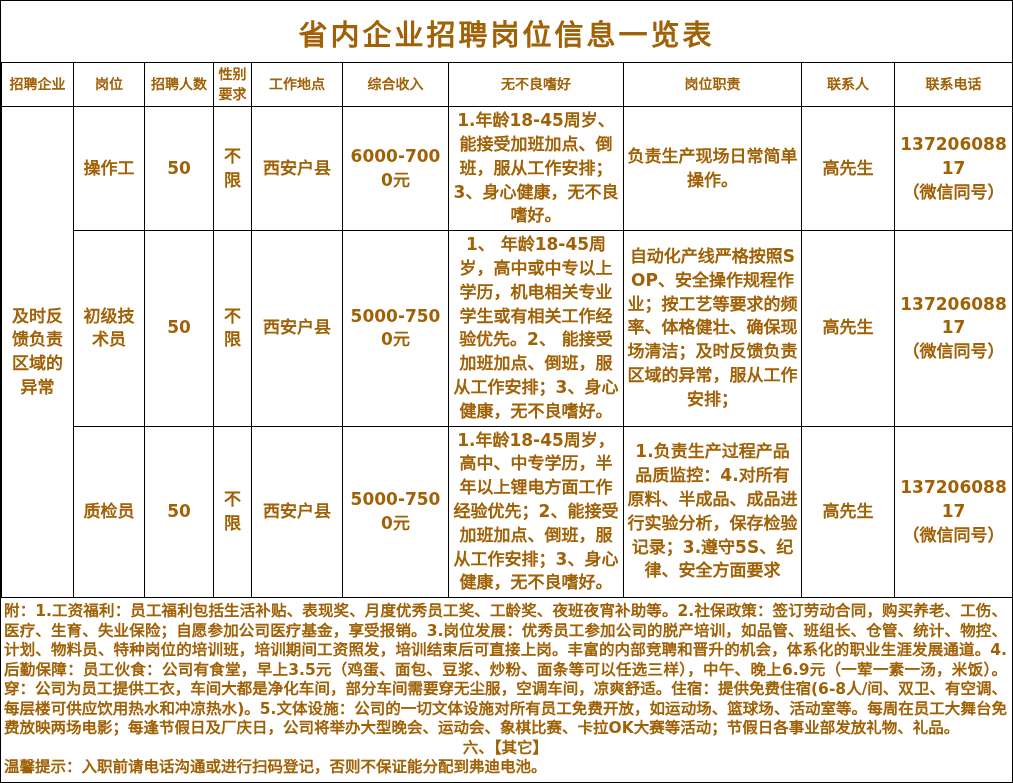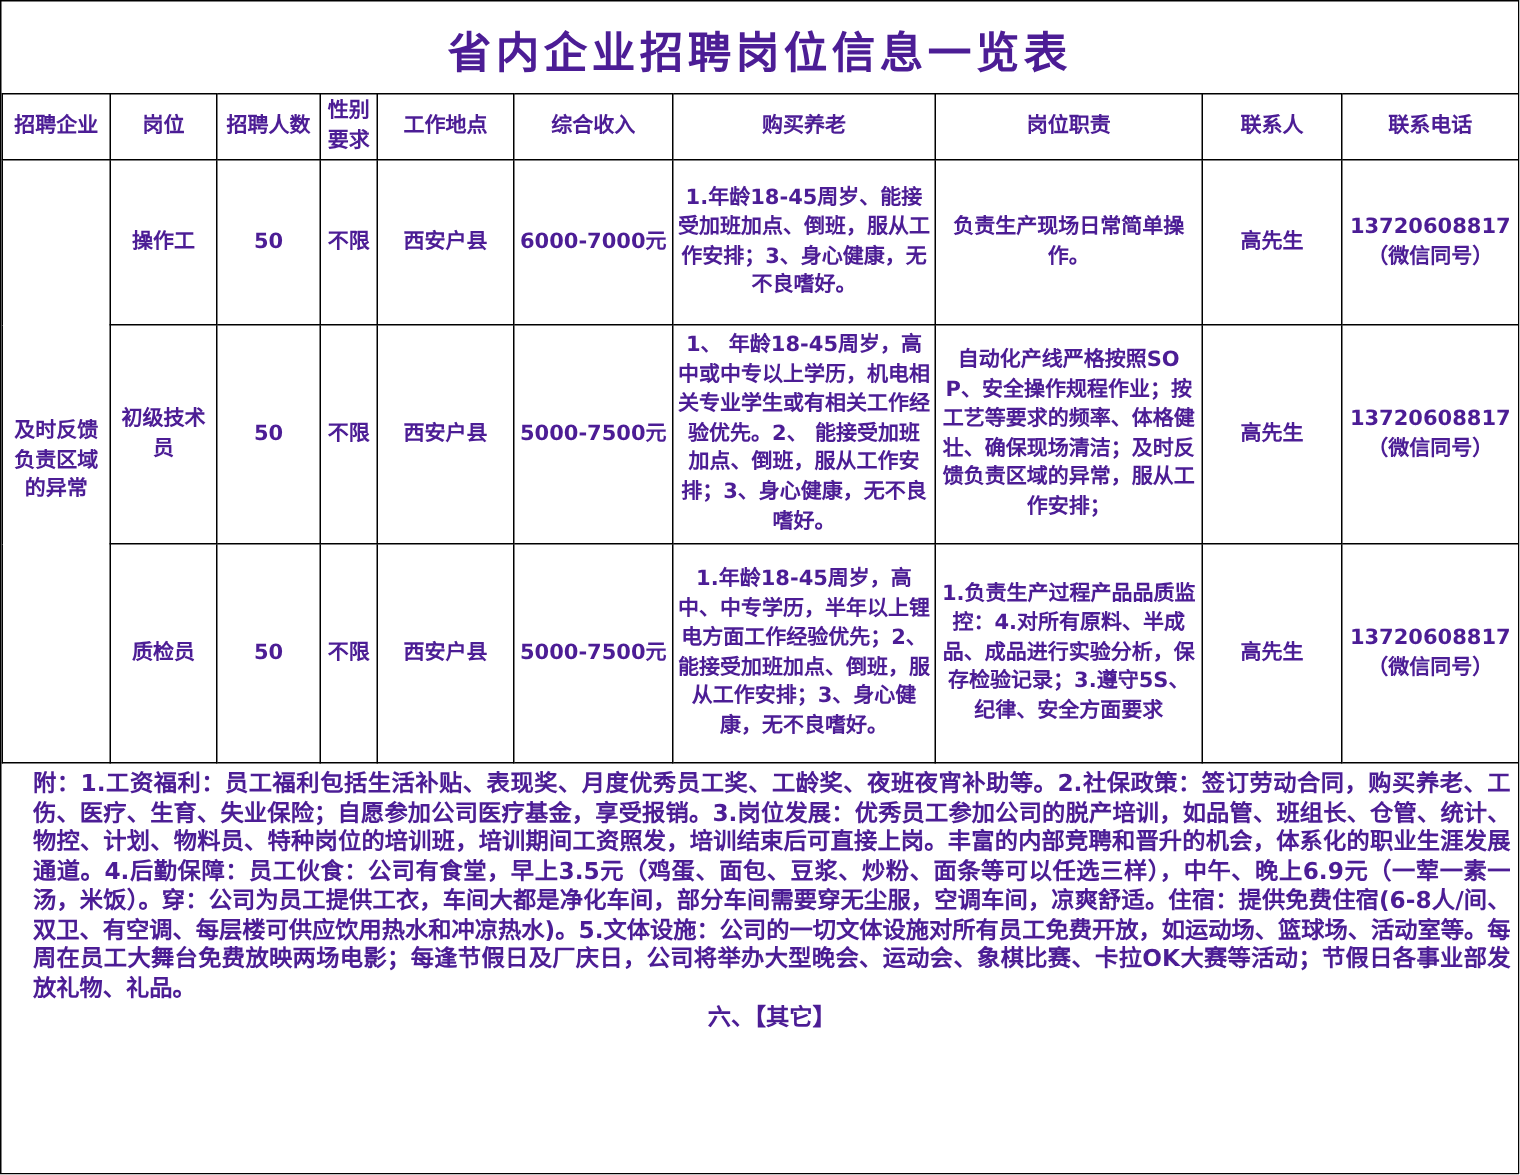--- a/index.html
+++ b/index.html
@@ -1,44 +1,44 @@
 <!DOCTYPE html>
 <html lang="zh-CN"><head>
 <meta charset="utf-8">
 <style>
   html,body{margin:0;padding:0;background:#fff;}
   .page{
     width:1013px;height:783px;box-sizing:border-box;
-    border:1px solid #000;background:#fff;color:#4c1d95;
+    border:1px solid #000;background:#fff;color:#a16207;
     font-family:"DejaVu Sans","Liberation Sans",sans-serif;
     font-weight:bold;overflow:hidden;
   }
   .title{
     height:61px;display:flex;align-items:center;justify-content:center;
     font-size:29px;font-weight:bold;letter-spacing:3px;
   }
   table.jobs{
     border-collapse:collapse;table-layout:fixed;
     width:1011px;
   }
   table.jobs th,table.jobs td{
     border:1px solid #000;
     padding:2px 3px;
     text-align:center;vertical-align:middle;
-    font-size:14px;font-weight:bold;
+    font-size:17px;font-weight:bold;
     word-break:break-all;
     line-height:1.4;
   }
   table.jobs th{font-size:14px;}
   td.c-req{ text-align:left; font-size:12.5px; line-height:1.5; padding:2px 4px;}
   td.c-duty{ text-align:center; font-size:12.5px; line-height:1.5; padding:2px 4px;}
   td.c-income{font-size:15px;}
   td.c-phone{font-size:14px;}
   .notes{
-    padding:4px 5px 0 21px;
+    padding:4px 5px 0 3px;
     font-size:15.5px;line-height:19.5px;
     text-align:justify;
   }
   .notes p{margin:0;}
   .notes .heading{text-align:center;}
   .notes .tip{text-align:left;}
 </style>
 </head>
 <body>
 
@@ -60,21 +60,21 @@
       <col style="width:118px">
     </colgroup>
     <tbody>
         <tr style="height:34px">
       <th>招聘企业</th>
       <th>岗位</th>
       <th>招聘人数</th>
       <th>性别要求</th>
       <th>工作地点</th>
       <th>综合收入</th>
-      <th>购买养老</th>
+      <th>无不良嗜好</th>
       <th>岗位职责</th>
       <th>联系人</th>
       <th>联系电话</th>
     </tr>
 
     <tr style="height:110px">
       <td rowspan="3">及时反馈负责区域的异常</td>
       <td>操作工</td>
       <td>50</td>
       <td>不限</td>
@@ -117,15 +117,16 @@
         <span>13720608817</span><br>
         <span>（微信同号）</span>
       </td>
     </tr>
   </tbody>
     </table>
 
   <div class="notes">
     <p>附：1.工资福利：员工福利包括生活补贴、表现奖、月度优秀员工奖、工龄奖、夜班夜宵补助等。2.社保政策：签订劳动合同，购买养老、工伤、医疗、生育、失业保险；自愿参加公司医疗基金，享受报销。3.岗位发展：优秀员工参加公司的脱产培训，如品管、班组长、仓管、统计、物控、计划、物料员、特种岗位的培训班，培训期间工资照发，培训结束后可直接上岗。丰富的内部竞聘和晋升的机会，体系化的职业生涯发展通道。4.后勤保障：员工伙食：公司有食堂，早上3.5元（鸡蛋、面包、豆浆、炒粉、面条等可以任选三样），中午、晚上6.9元（一荤一素一汤，米饭）。穿：公司为员工提供工衣，车间大都是净化车间，部分车间需要穿无尘服，空调车间，凉爽舒适。住宿：提供免费住宿(6-8人/间、双卫、有空调、每层楼可供应饮用热水和冲凉热水)。5.文体设施：公司的一切文体设施对所有员工免费开放，如运动场、篮球场、活动室等。每周在员工大舞台免费放映两场电影；每逢节假日及厂庆日，公司将举办大型晚会、运动会、象棋比赛、卡拉OK大赛等活动；节假日各事业部发放礼物、礼品。</p>
     <p class="heading">六、【其它】</p>
+    <p class="tip">温馨提示：入职前请电话沟通或进行扫码登记，否则不保证能分配到弗迪电池。</p>
   </div>
 
 </div>
 
 </body></html>

